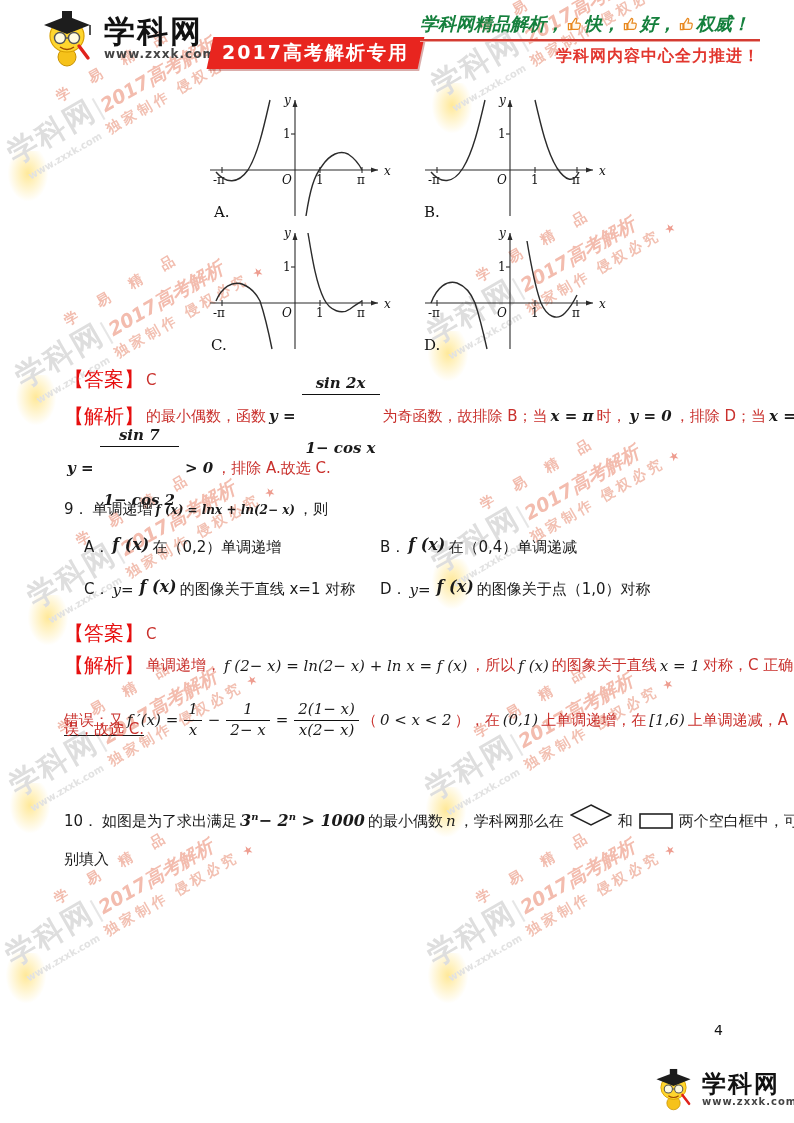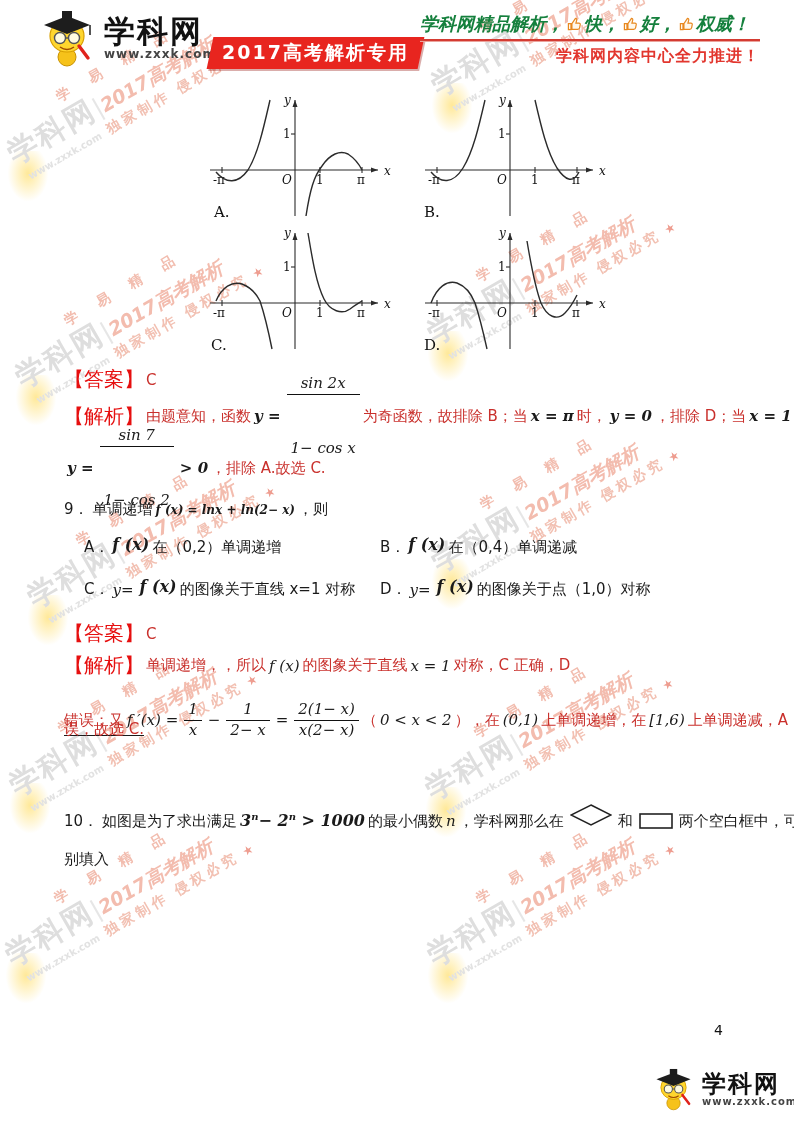--- a/index.html
+++ b/index.html
@@ -48,21 +48,21 @@
   .tline { position:absolute; left:64px; z-index:2; display:flex; align-items:center; white-space:nowrap;
            font-size:15px; color:#1a1a1a; }
   .lab  { color:#e60f0f; font-weight:normal; font-size:20px; margin-right:2px; }
   .red  { color:#c9302c; }
   .math { font-family:"DejaVu Serif","Liberation Serif",serif; font-style:italic; margin:0 3px; }
   .math.b { font-weight:bold; }
   .frac { display:inline-flex; flex-direction:column; text-align:center; vertical-align:middle; line-height:1.15;
           font-family:"DejaVu Serif","Liberation Serif",serif; font-style:italic; margin:0 3px; }
   .frac .num { border-bottom:1.4px solid #111; padding:0 4px 1px; }
   .frac .den { padding:1px 4px 0; }
-  .frac.b { font-weight:normal;gap:44px; }
+  .frac.b { font-weight:bold;gap:44px; }
   .opt { position:absolute; z-index:2; display:flex; align-items:center; white-space:nowrap; font-size:15px; color:#1a1a1a; }
   .fx  { font-family:"DejaVu Serif","Liberation Serif",serif; font-style:italic; font-weight:bold; font-size:16px;
          margin:0 3px; position:relative; top:-3px; }
   .shape-diamond, .shape-box { display:inline-block; margin:0 6px; }
   .shape-diamond { position:relative; top:-6px; }
   .q-num { margin-right:4px; }
   .sup { font-size:10px; vertical-align:super; }
 
   
   .footer-text { position:absolute; left:0; right:0; top:1022px; text-align:center; font-size:15px; color:#111; z-index:2; }
@@ -283,21 +283,21 @@
   </svg>
   <div class="graph-label" style="left:424px; top:336px;">D.</div>
 
   <div class="tline" style="top:366px;">
     <span class="lab">【答案】</span>
     <span class="red">C</span>
   </div>
 
   <div class="tline" style="top:392px; height:48px;">
     <span class="lab">【解析】</span>
-    <span class="red">由题意知，函数</span>
+    <span class="red">的最小偶数，函数</span>
     <span class="math b">y =</span>
     <span class="frac b">
       <span class="num">sin 2x</span>
       <span class="den">1− cos x</span>
     </span>
     <span class="red">为奇函数，故排除 B；当</span>
     <span class="math b">x = π</span>
     <span class="red">时，</span>
     <span class="math b">y = 0</span>
     <span class="red">，排除 D；当</span>
@@ -346,20 +346,21 @@
   </div>
 
   <div class="tline" style="top:620px;">
     <span class="lab">【答案】</span>
     <span class="red">C</span>
   </div>
 
   <div class="tline" style="top:652px;">
     <span class="lab">【解析】</span>
     <span class="red">单调递增，</span>
+    <span class="math">f (2− x) = ln(2− x) + ln x = f (x)</span>
     <span class="red">，所以</span>
     <span class="math">f (x)</span>
     <span class="red">的图象关于直线</span>
     <span class="math">x = 1</span>
     <span class="red">对称，C 正确，D</span>
   </div>
 
   <div class="tline" style="top:694px; height:52px;">
     <span class="red">错误；又</span>
     <span class="math">f ′(x) =</span>

